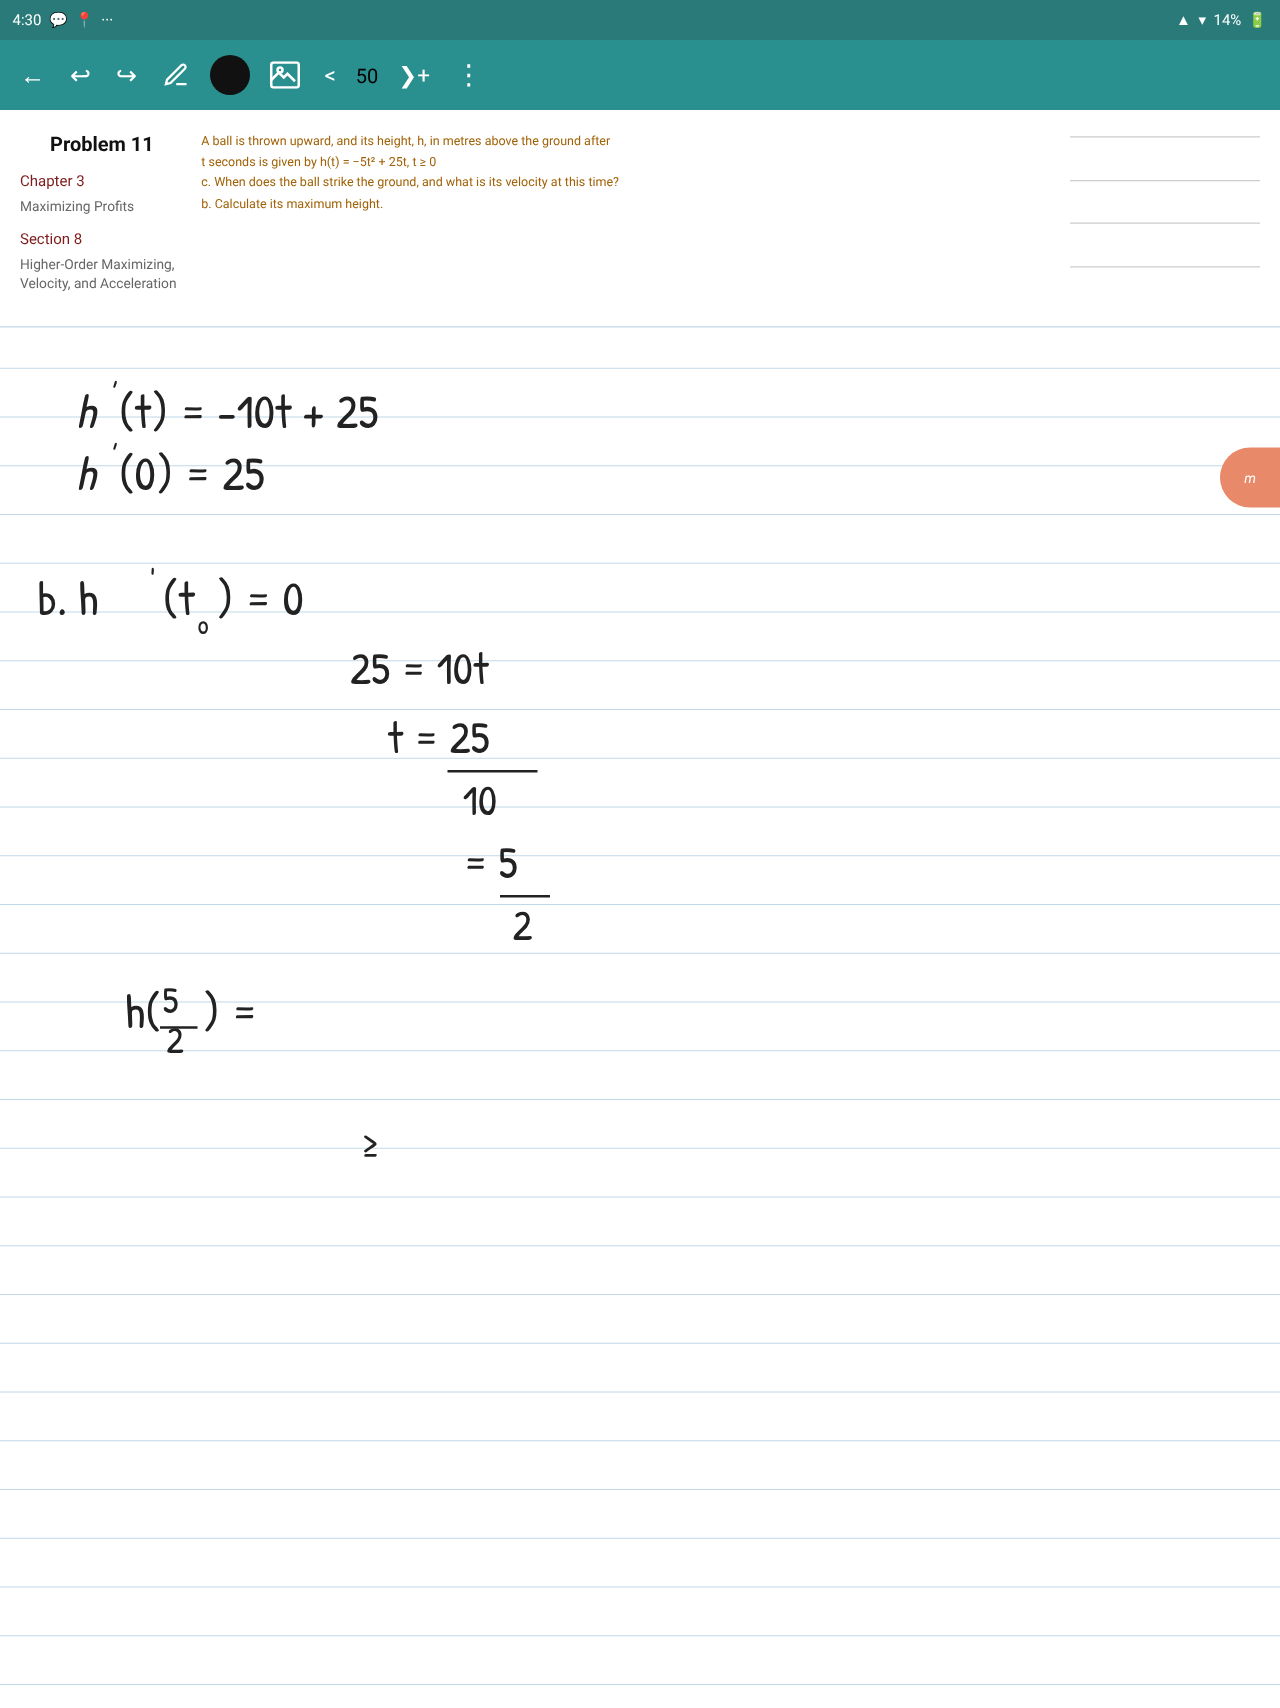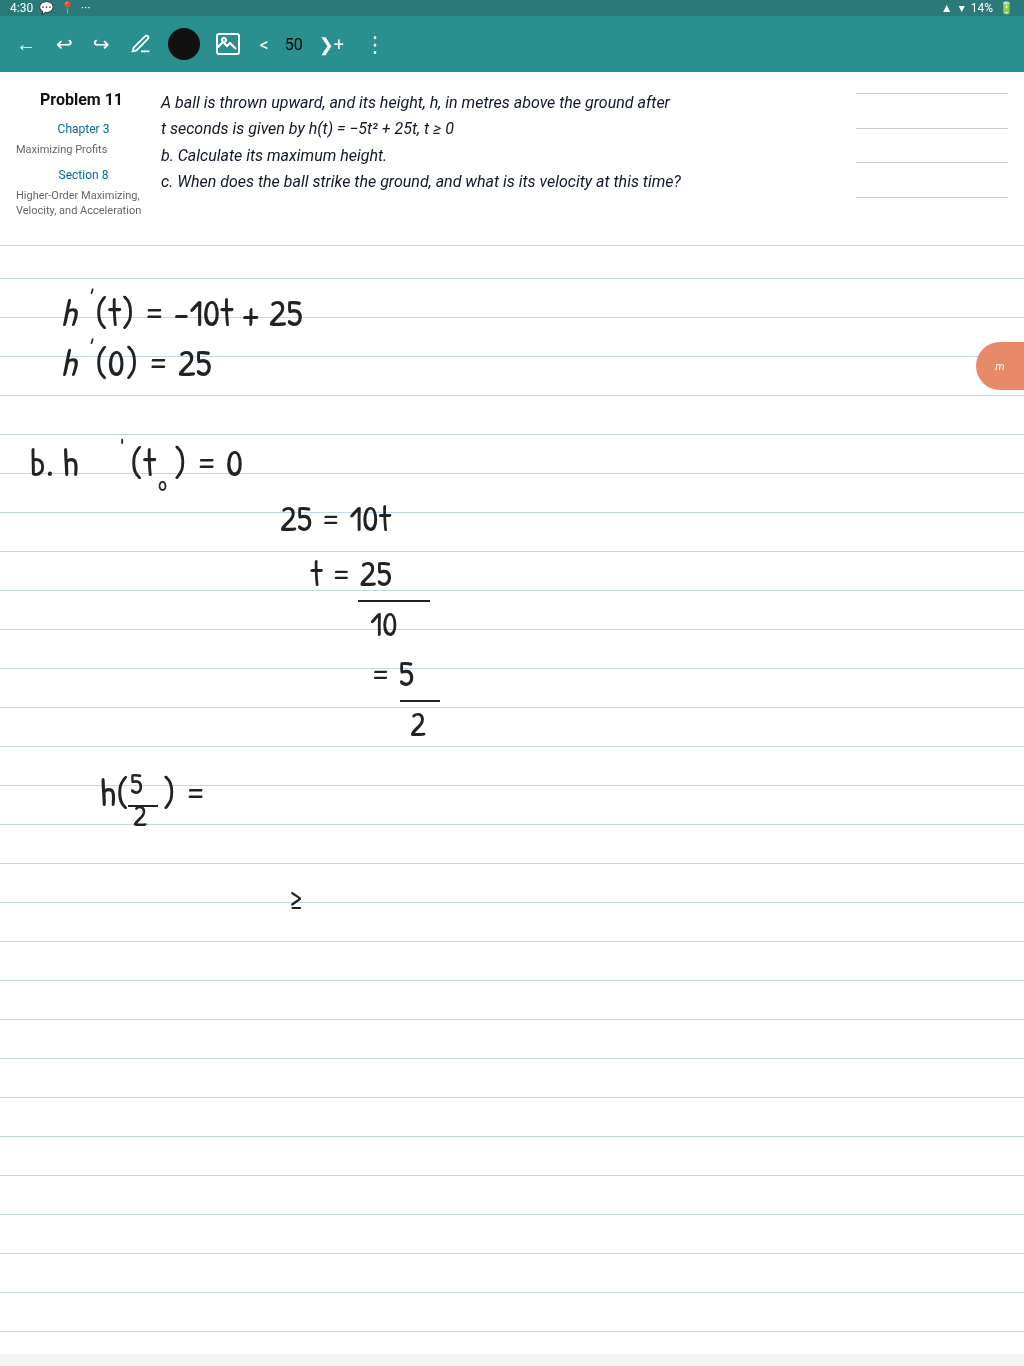--- a/index.html
+++ b/index.html
@@ -7,21 +7,21 @@
       width: 1024px;
       min-height: 1366px;
       background: #f5f5f5;
       font-family: 'Roboto', Arial, sans-serif;
       overflow-x: hidden;
     }
 
     
     .status-bar {
       background: #2a7a7a;
-      height: 16px;
+      height: 32px;
       display: flex;
       align-items: center;
       justify-content: space-between;
       padding: 0 10px;
       color: white;
       font-size: 12px;
     }
     .status-left { display: flex; align-items: center; gap: 6px; }
     .status-right { display: flex; align-items: center; gap: 6px; }
 
@@ -102,38 +102,36 @@
     .problem-title {
       font-size: 16px;
       font-weight: 700;
       margin-bottom: 12px;
       color: #111;
       margin-left: 24px;
     }
 
     .sidebar-label-main {
       font-size: 12px;
-      color: #0369a1;
+      color: #7f1d1d;
       line-height: 1.4;
       margin-bottom: 4px;
-      text-align: center;
     }
     .sidebar-label-sub {
       font-size: 11px;
       color: #666;
       line-height: 1.4;
       margin-bottom: 10px;
     }
 
     .problem-content {
       flex: 1;
-      font-size: 16px;
-      color: #0f172a;
+      font-size: 10px;
+      color: #a16207;
       line-height: 1.65;
-      font-style: italic;
     }
 
     
     .problem-lines {
       width: 160px;
       flex-shrink: 0;
       display: flex;
       flex-direction: column;
       justify-content: space-around;
       padding-left: 8px;
@@ -216,22 +214,22 @@
         <div class="sidebar-label-main">Chapter 3</div>
         <div class="sidebar-label-sub">Maximizing Profits</div>
         <div class="sidebar-label-main">Section 8</div>
         <div class="sidebar-label-sub">Higher-Order Maximizing, Velocity, and Acceleration</div>
       </div>
       <div class="problem-content">
         <div>A ball is thrown upward, and its height, h, in metres above the ground after</div>
         <div>
           <span>t seconds is given by h(t) = −5t² + 25t, t ≥ 0</span>
         </div>
+        <div>c. When does the ball strike the ground, and what is its velocity at this time?</div>
         <div>b. Calculate its maximum height.</div>
-        <div>c. When does the ball strike the ground, and what is its velocity at this time?</div>
       </div>
       <div class="problem-lines">
         <div class="line"></div>
         <div class="line"></div>
         <div class="line"></div>
         <div class="line"></div>
       </div>
     </div>
 
     <div class="avatar-circle">

